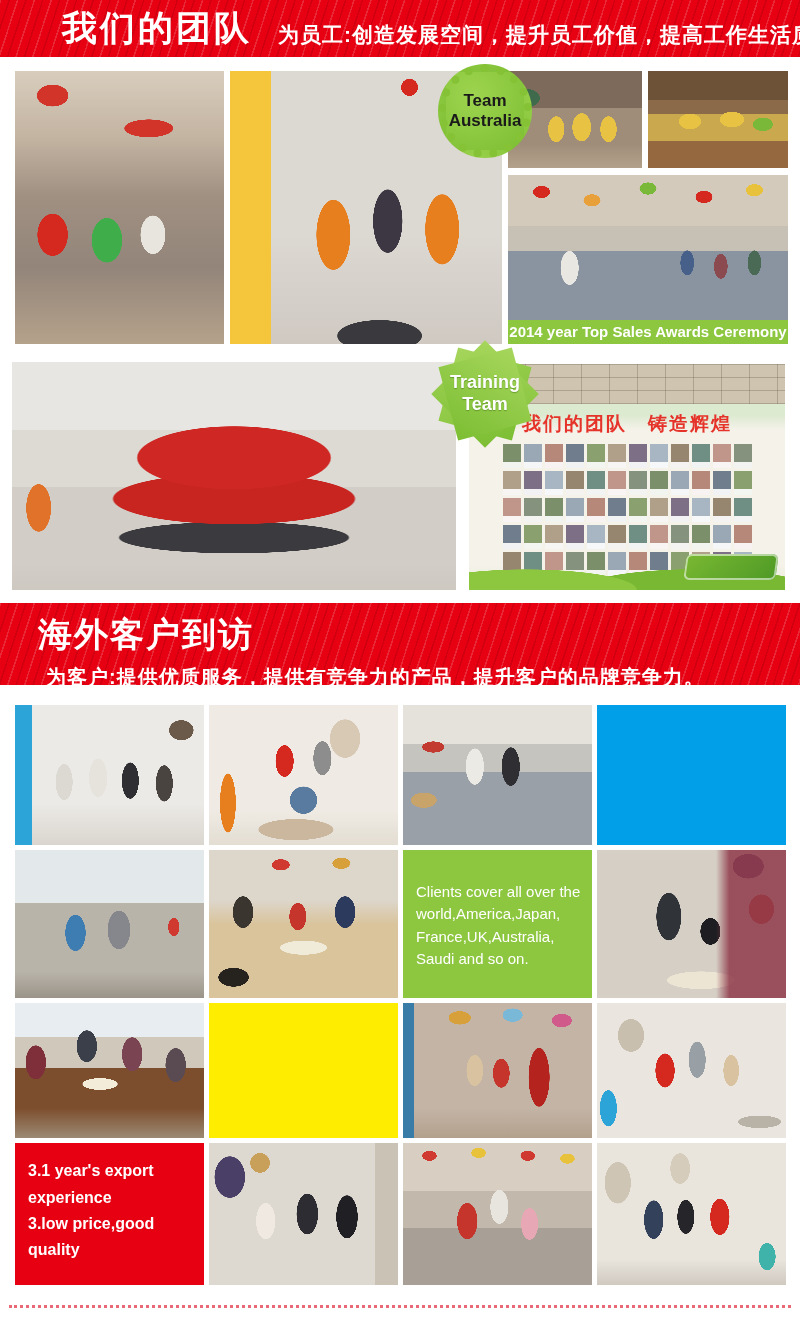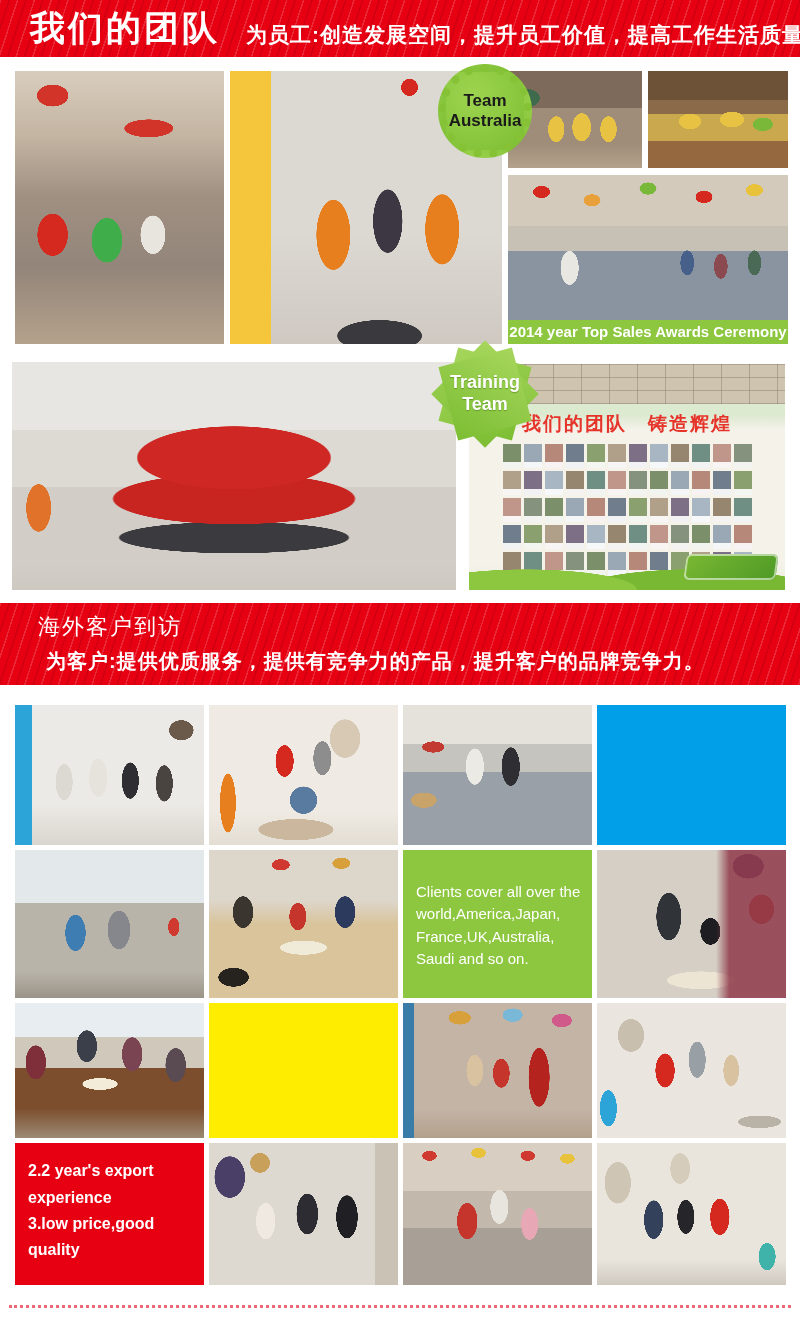--- a/index.html
+++ b/index.html
@@ -3,26 +3,26 @@
 <meta charset="utf-8">
 <style>
   html,body{margin:0;padding:0;background:#fff;}
   .page{position:relative;width:800px;height:1333px;margin:0 auto;background:#fff;
         font-family:"Liberation Sans","DejaVu Sans",sans-serif;overflow:hidden;}
 
   
   .banner{color:#fff;background-color:#e60012;
     background-image:repeating-linear-gradient(108deg,
       rgba(255,255,255,.16) 0 1.5px, transparent 1.5px 8px,
-      rgba(150,0,12,.28) 8px 9.5px, transparent 9.5px 16px);}
+      rgba(150,0,12,.28) 8px 9.5px, transparent 9.5px 16px);padding-left:32px;}
   .banner1{height:57px;display:flex;align-items:center;}
   .b1-title{font-size:35px;font-weight:bold;letter-spacing:3px;margin-left:30px;white-space:nowrap;}
   .b1-sub{font-size:21px;font-weight:bold;letter-spacing:1px;margin:12px 0 0 26px;white-space:nowrap;}
   .banner2{height:82px;box-sizing:border-box;padding:9px 0 0 38px;margin-top:13px;}
-  .b2-title{font-size:22px;font-weight:normal;letter-spacing:2px;}
+  .b2-title{font-size:34px;font-weight:bold;letter-spacing:2px;}
   .b2-sub{font-size:20px;font-weight:bold;letter-spacing:1px;margin:6px 0 0 8px;}
 
   
   .sec1{display:flex;gap:6px;margin:14px 13px 0 15px;}
   .ph{position:relative;overflow:hidden;background:#d8d4cd;flex:none;}
   .p1{width:209px;height:273px;background:
       radial-gradient(26px 18px at 18% 9%,#d3342a 60%,transparent 61%),
       radial-gradient(44px 16px at 64% 21%,#d3342a 55%,transparent 56%),
       radial-gradient(26px 36px at 18% 60%,#d5281e 58%,transparent 59%),
       radial-gradient(26px 38px at 44% 62%,#3fae4a 58%,transparent 59%),
@@ -338,21 +338,21 @@
       <span>Clients cover all over the world,America,Japan, France,UK,Australia, Saudi and so on.</span>
     </div>
     <div class="ph c24"></div>
 
     <div class="ph c31"></div>
     <div class="yellow-block"></div>
     <div class="ph c33"></div>
     <div class="ph c34"></div>
 
     <div class="red-note">
-      <div>2.2 year's export experience</div>
+      <div>3.1 year's export experience</div>
       <div>3.low price,good quality</div>
     </div>
     <div class="ph c42"></div>
     <div class="ph c43"></div>
     <div class="ph c44"></div>
   </div>
 
   <div class="dotline"></div>
 
 </div>

